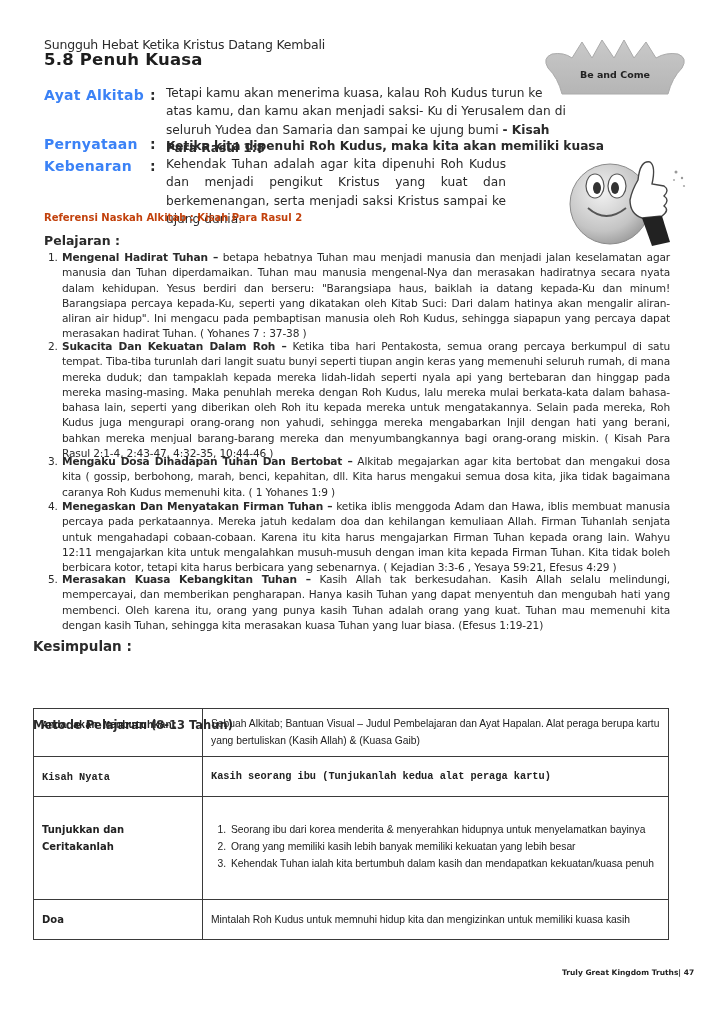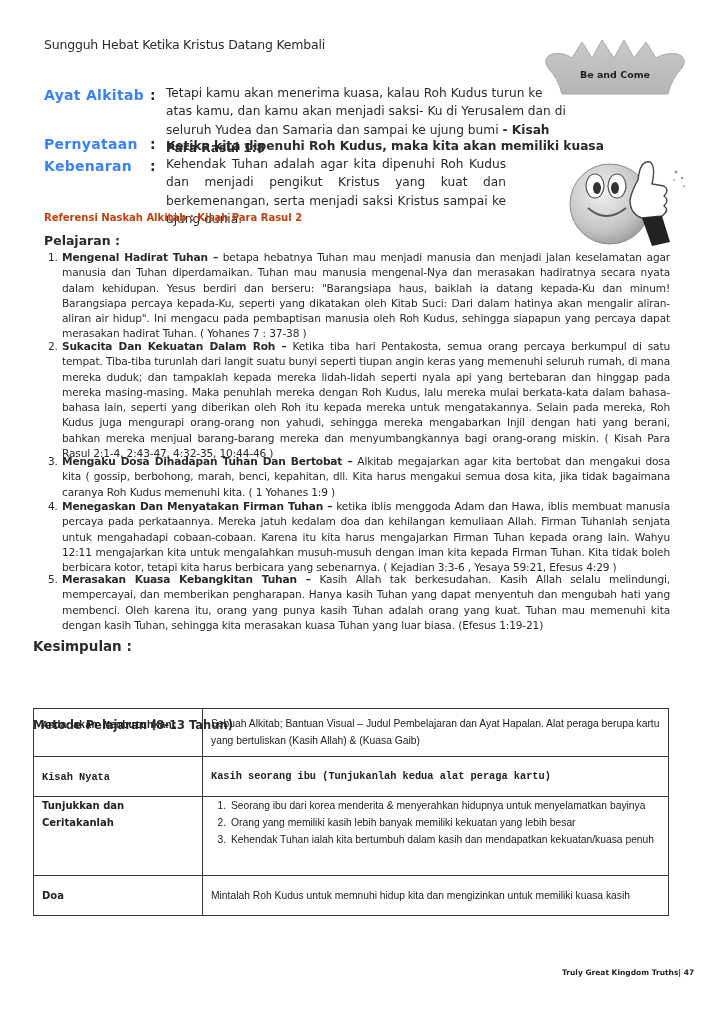--- a/index.html
+++ b/index.html
@@ -34,34 +34,35 @@
 
   .metode { position:absolute; left:33px; top:686px; font-size:11.5px; font-weight:bold; color:#2b2b2b;margin-top:32px; }
 
   table.method { position:absolute; left:33px; top:708px; width:636px; border-collapse:collapse;
                  font-family:"Liberation Sans", sans-serif; font-size:10.3px; color:#222; }
   table.method td { border:1.3px solid #3a3a3a; vertical-align:top; padding:6px 8px; line-height:17px; }
   table.method td.k { width:152px; font-weight:bold; padding-top:7px; }
   table.method td.k .kl { font-family:"DejaVu Sans", sans-serif; font-size:10px; font-weight:bold; }
   table.method tr.r1 td { height:34px; }
   table.method tr.r2 td { height:22px; padding-top:11px; }
-  table.method tr.r3 td { height:72px; padding-top:0; }
+  table.method tr.r3 td { height:72px; padding-top:24px; }
   table.method tr.r4 td { height:22px; padding-top:11px; }
   .b { font-weight:bold;font-family:Liberation Mono, monospace; }
   ol.steps { margin:0; padding:0 0 0 18px; }
   ol.steps li { padding-left:2px; }
 
   .footer { position:absolute; left:562px; top:968px; font-size:7.5px; font-weight:bold; color:#222;text-align:center; }
 </style>
 </head>
 <body>
 
 <div class="page">
 
   <div class="subtitle">Sungguh Hebat Ketika Kristus Datang Kembali</div>
+  <div class="title">5.8 Penuh Kuasa</div>
 
   <svg class="crown" viewBox="0 0 150 62">
     <defs>
       <linearGradient id="cg" x1="0" y1="0" x2="0" y2="1">
         <stop offset="0" stop-color="#c9c9c9"></stop>
         <stop offset="1" stop-color="#b5b5b5"></stop>
       </linearGradient>
     </defs>
     <path d="M8,32 Q2,22 12,18 Q24,16 32,22 L42,6 L52,22 L62,4 L74,22 L84,4 L94,22 L106,6 L116,22 Q126,16 138,18 Q148,22 142,32 Q132,42 128,58 L22,58 Q18,42 8,32 Z" fill="url(#cg)" stroke="#aaaaaa" stroke-width="1"></path>
   </svg>

